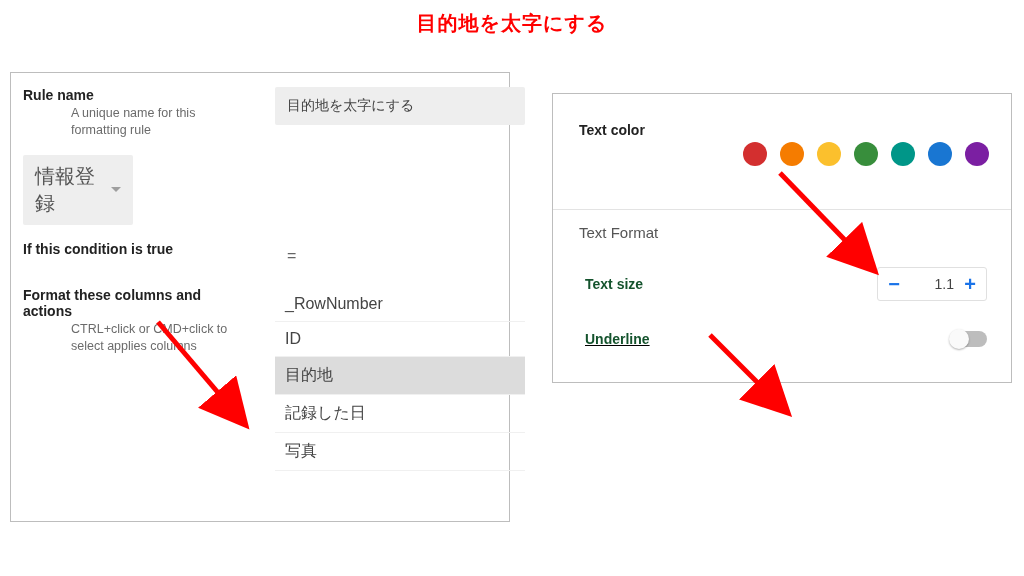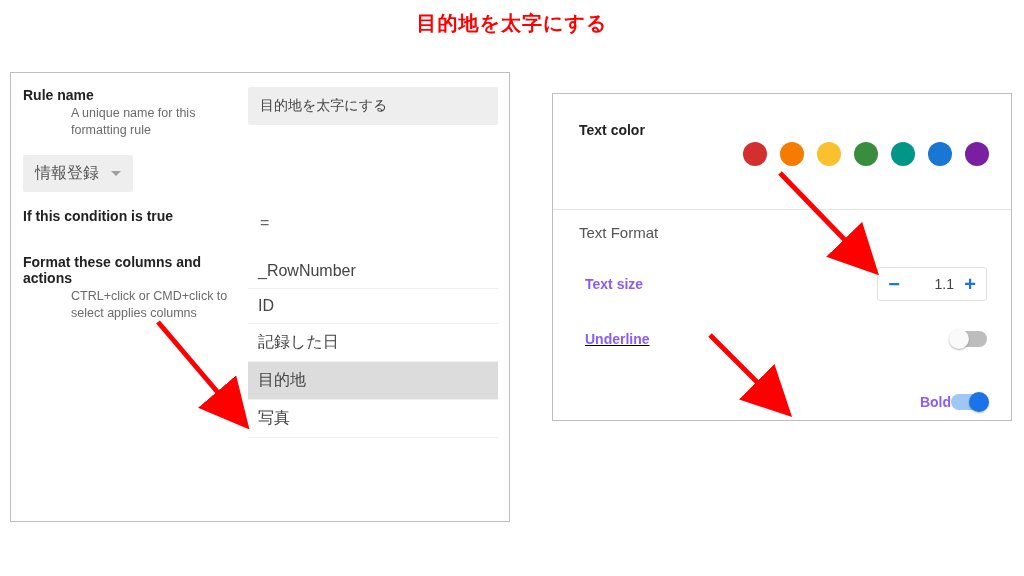--- a/index.html
+++ b/index.html
@@ -29,20 +29,21 @@
     top: 72px;
     width: 500px;
     height: 450px;
     border: 1px solid #bdbdbd;
     background: #fff;
     padding: 6px 0;
   }
   .row {
     display: flex;
     padding: 8px 12px;
+    gap: 27px;
   }
   .lab-col {
     flex: 0 0 225px;
     padding-right: 10px;
   }
   .lab-title {
     font-weight: 700;
     color: #222;
     font-size: 14px;
     margin-bottom: 2px;
@@ -60,21 +61,21 @@
     background: #eeeeee;
     color: #444;
     font-size: 14px;
     padding: 10px 12px;
     border-radius: 2px;
     width: 250px;
   }
   .dd-box {
     background: #eeeeee;
     color: #555;
-    font-size: 16px;
+    font-size: 20px;
     padding: 8px 12px;
     border-radius: 2px;
     width: 110px;
     display: flex;
     align-items: center;
     justify-content: space-between;
   }
   .chev {
     width: 0; height: 0;
     border-left: 5px solid transparent;
@@ -100,21 +101,21 @@
   }
   .col-item.selected {
     background: #dcdcdc;
   }
   
   .right-panel {
     position: absolute;
     left: 552px;
     top: 93px;
     width: 460px;
-    height: 328px;
+    height: 290px;
     border: 1px solid #bdbdbd;
     background: #fff;
     padding: 28px 20px 0 26px;
     overflow: hidden;
   }
   .tc-label {
     font-weight: 700;
     font-size: 14px;
     color: #222;
   }
@@ -146,21 +147,21 @@
     position: absolute;
     left: 32px;
     right: 24px;
     display: flex;
     align-items: center;
     justify-content: space-between;
   }
   .opt-label {
     font-weight: 700;
     font-size: 14px;
-    color: #8b5cf6;
+    color: #14532d;
   }
   .stepper {
     display: flex;
     align-items: center;
     border: 1px solid #e0e0e0;
     border-radius: 3px;
     height: 34px;
   }
   .step-btn {
     width: 32px;
@@ -235,22 +236,22 @@
 
   <div class="row" style="align-items:flex-start;">
     <div class="lab-col">
       <div class="lab-title">Format these columns and actions</div>
       <div class="lab-sub">CTRL+click or CMD+click to select applies columns</div>
     </div>
     <div class="ctrl-col">
       <div class="col-list" id="col-list">
           <div class="col-item">_RowNumber</div>
           <div class="col-item">ID</div>
+          <div class="col-item selected">目的地</div>
           <div class="col-item">記録した日</div>
-          <div class="col-item selected">目的地</div>
           <div class="col-item">写真</div>
         </div>
     </div>
   </div>
 
 </div>
 
 <div class="right-panel">
   <div class="tc-label">Text color</div>
   <div class="swatch-row" id="swatch-row">

